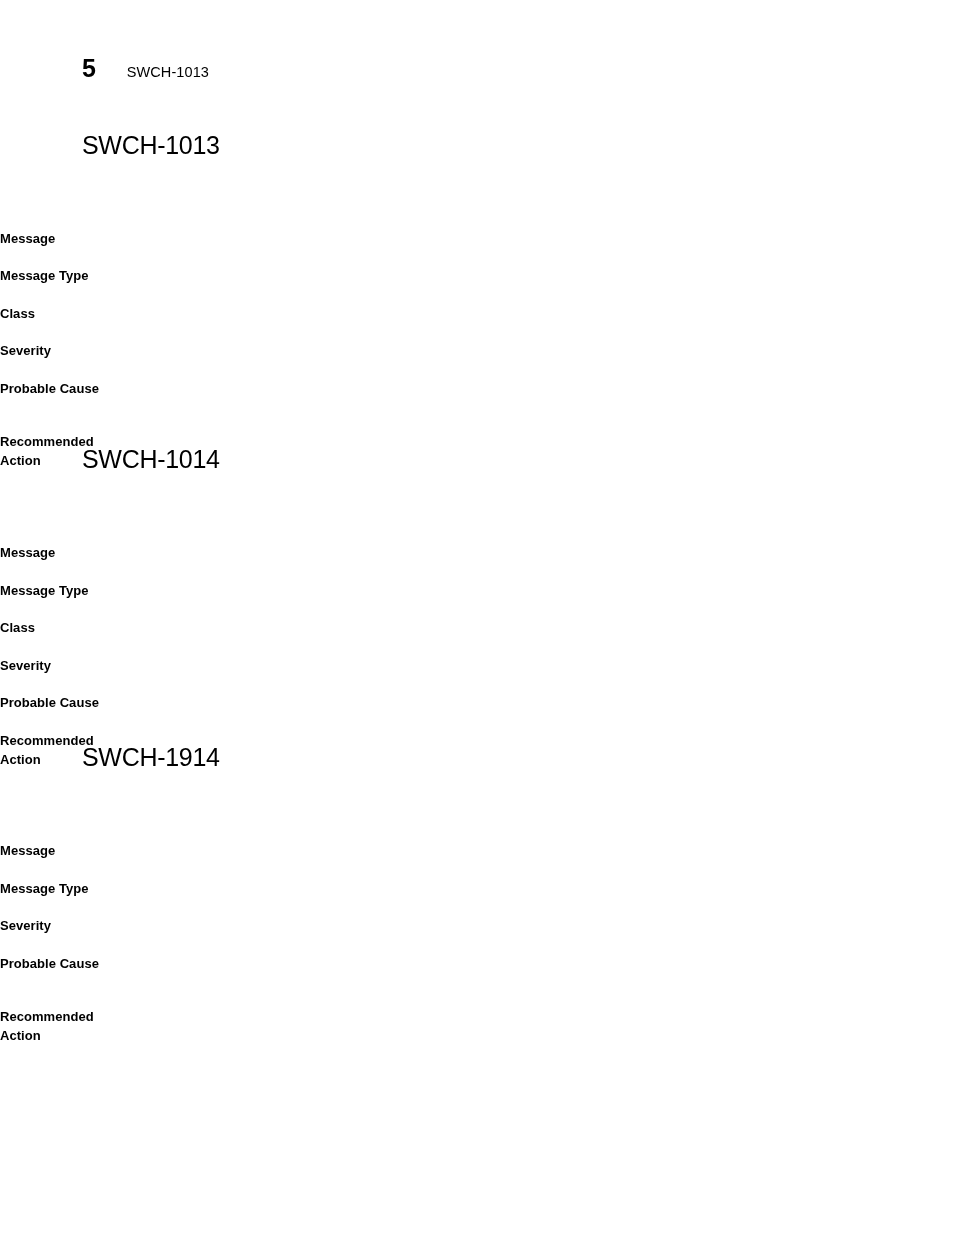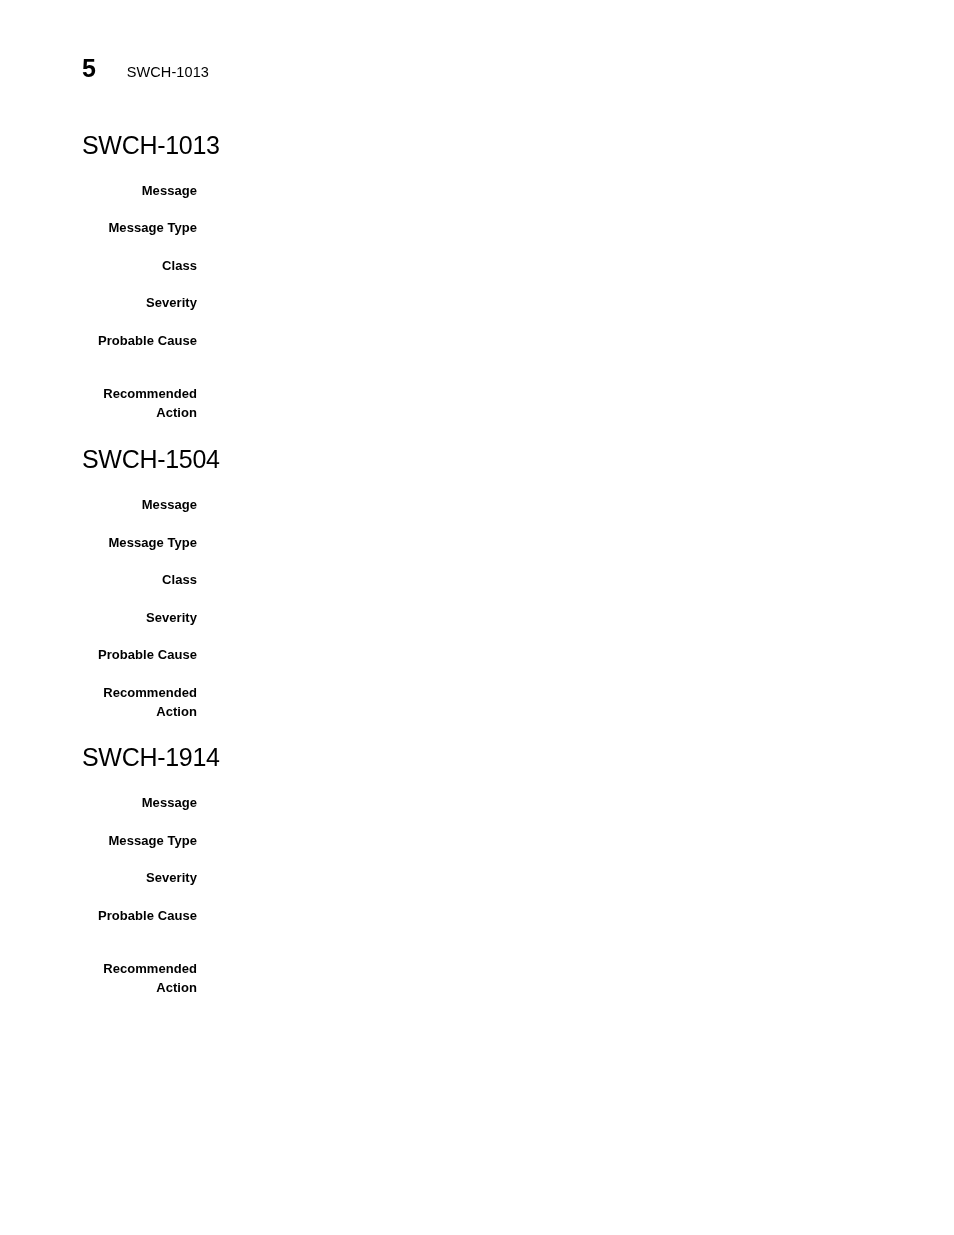--- a/index.html
+++ b/index.html
@@ -72,27 +72,27 @@
   .field-row {
     position: absolute;
     left: 0;
     width: 954px;
     display: flex;
     align-items: flex-start;
   }
 
   .field-label {
     width: 197px;
-    text-align: right;
     font-size: 13px;
     font-weight: bold;
     line-height: 18.5px;
     letter-spacing: 0.05px;
     white-space: pre-line;
     flex: 0 0 197px;
+    margin-top: 48px;
   }
 
   .field-value {
     flex: 1 1 auto;
     padding-left: 21px;
     font-size: 13px;
     font-weight: normal;
     line-height: 18.5px;
     min-height: 1px;
     white-space: pre-line;
@@ -131,21 +131,21 @@
           <div class="field-label">Probable Cause</div>
           <div class="field-value"></div>
         </div>
         <div class="field-row" style="top: 385px;">
           <div class="field-label">Recommended
 Action</div>
           <div class="field-value"></div>
         </div>
       </div>
       <div class="section">
-        <div class="section-heading" style="top: 447px;">SWCH-1504</div>
+        <div class="section-heading" style="top: 447px;">SWCH-1014</div>
         <div class="field-row" style="top: 496px;">
           <div class="field-label">Message</div>
           <div class="field-value"></div>
         </div>
         <div class="field-row" style="top: 534px;">
           <div class="field-label">Message Type</div>
           <div class="field-value"></div>
         </div>
         <div class="field-row" style="top: 571px;">
           <div class="field-label">Class</div>

